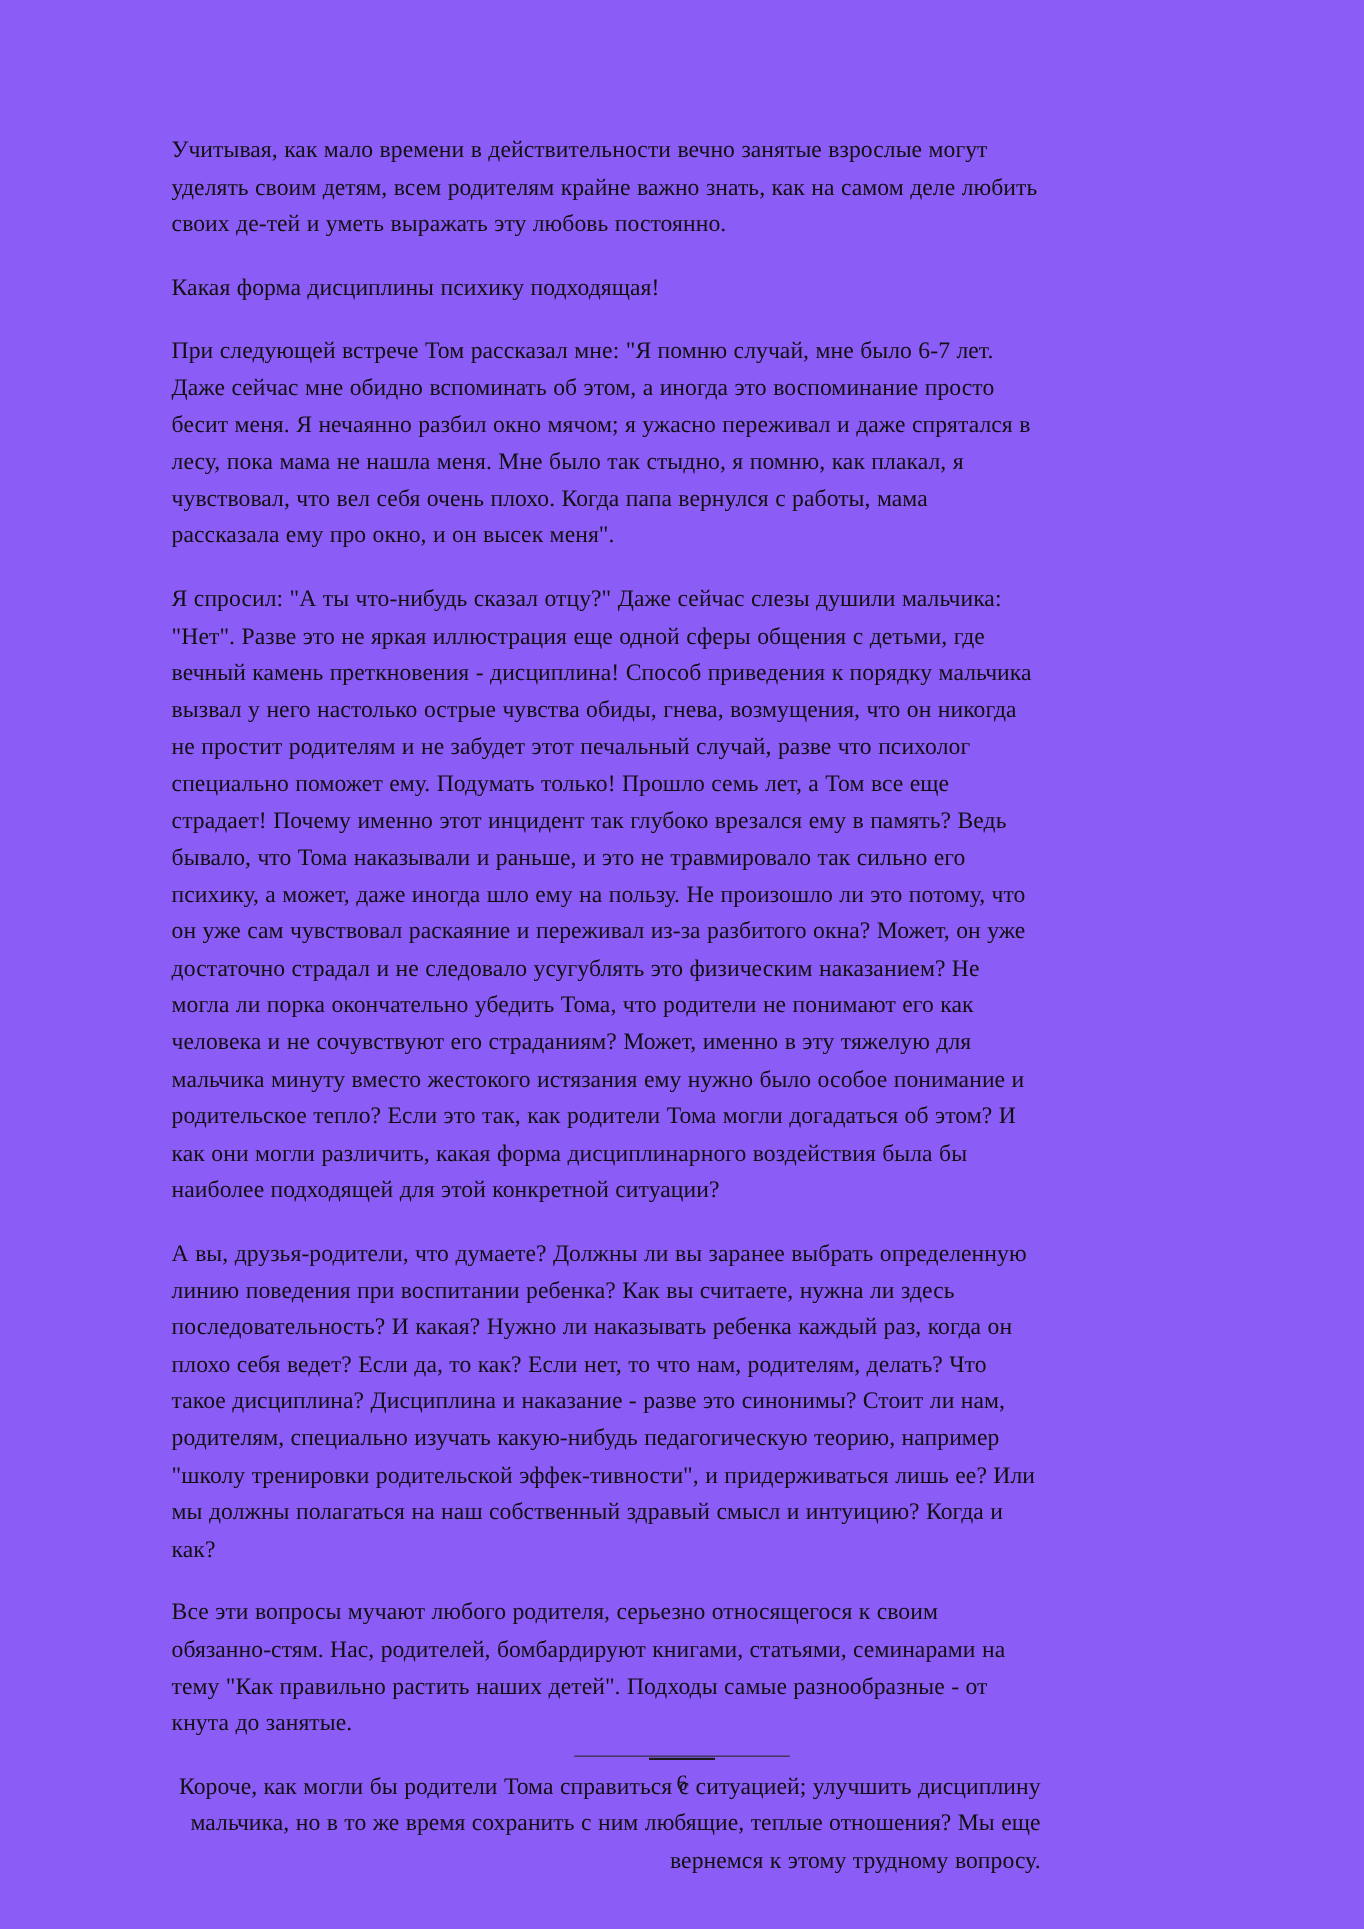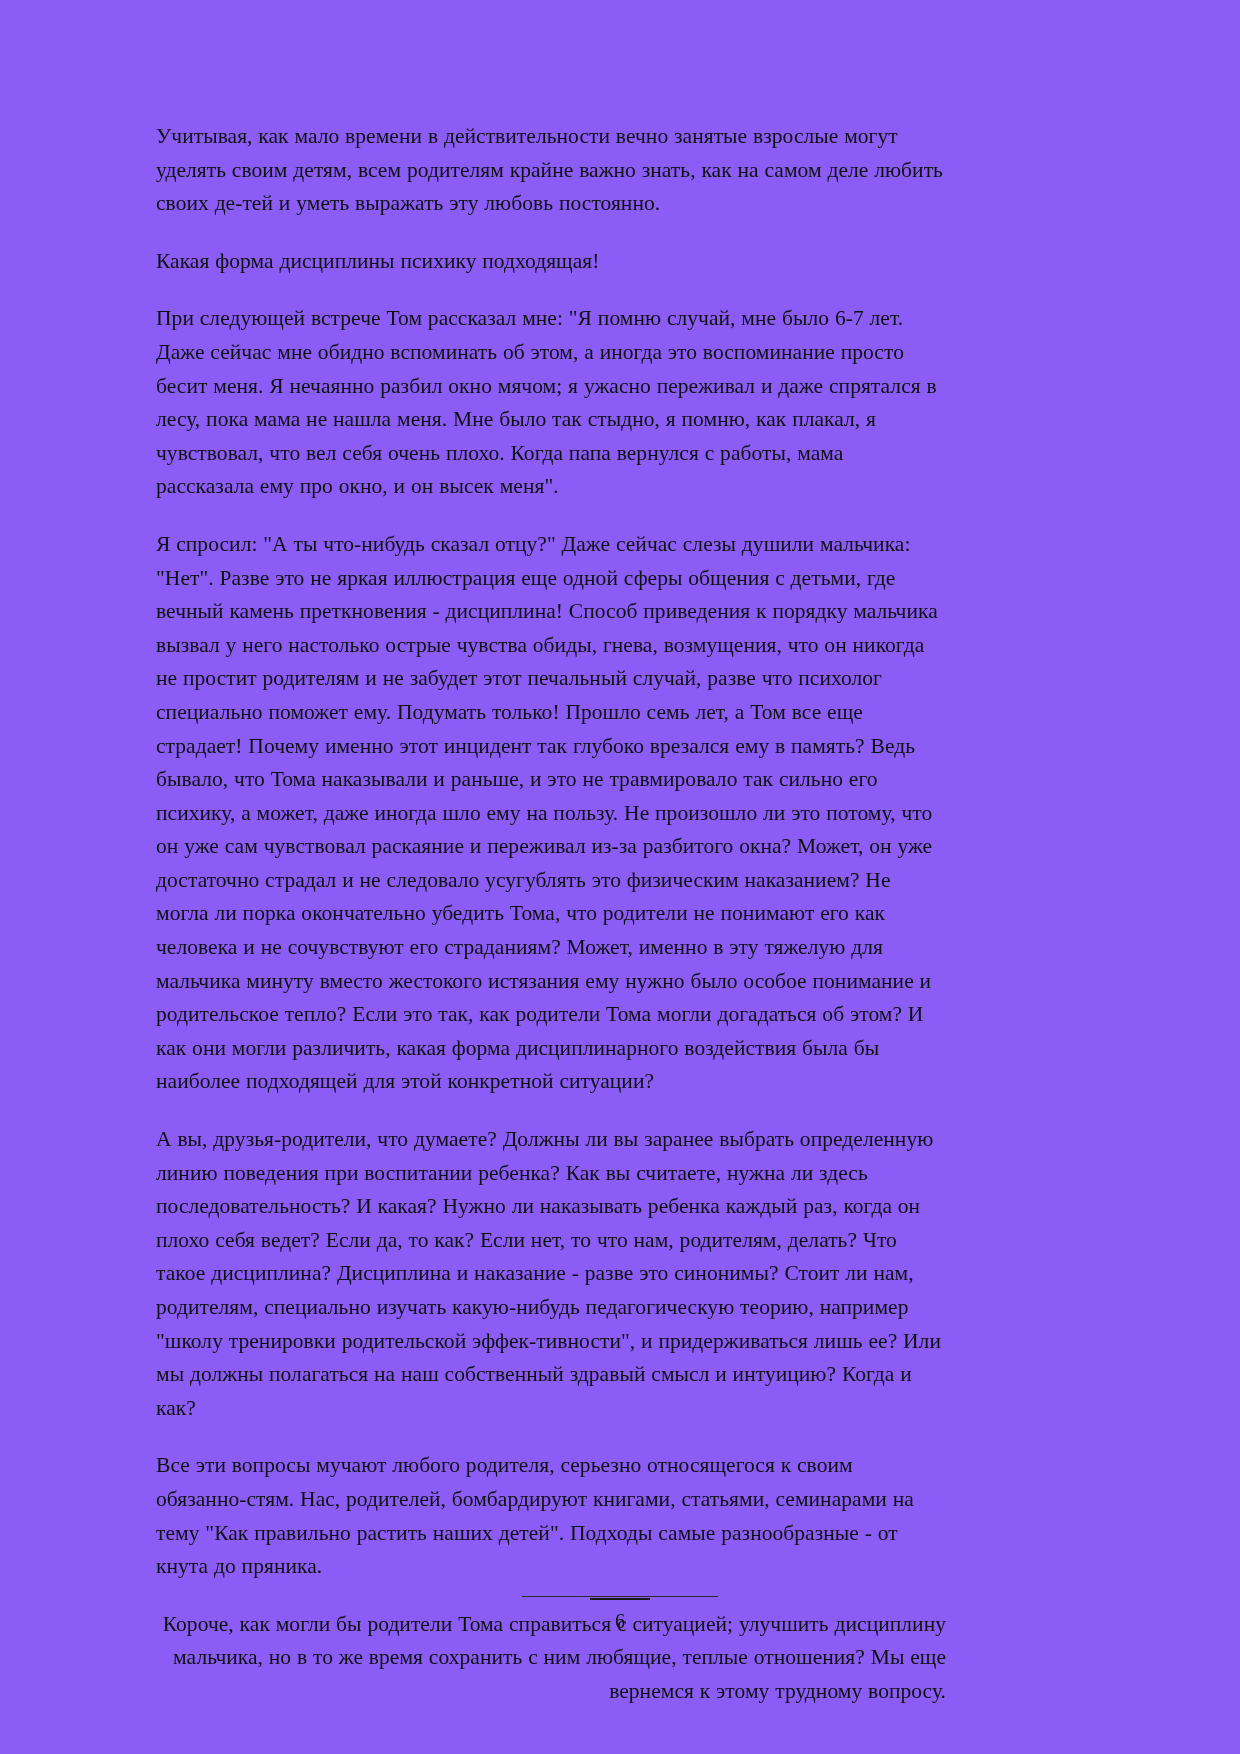--- a/index.html
+++ b/index.html
@@ -75,21 +75,21 @@
 <body>
 
 <div class="page">
 
   <div class="content">
     <p class="para">Учитывая, как мало времени в действительности вечно занятые взрослые могут уделять своим детям, всем родителям крайне важно знать, как на самом деле любить своих де-тей и уметь выражать эту любовь постоянно.</p>
     <p class="para">Какая форма дисциплины психику подходящая!</p>
     <p class="para">При следующей встрече Том рассказал мне: "Я помню случай, мне было 6-7 лет. Даже сейчас мне обидно вспоминать об этом, а иногда это воспоминание просто бесит меня. Я нечаянно разбил окно мячом; я ужасно переживал и даже спрятался в лесу, пока мама не нашла меня. Мне было так стыдно, я помню, как плакал, я чувствовал, что вел себя очень плохо. Когда папа вернулся с работы, мама рассказала ему про окно, и он высек меня".</p>
     <p class="para">Я спросил: "А ты что-нибудь сказал отцу?" Даже сейчас слезы душили мальчика: "Нет". Разве это не яркая иллюстрация еще одной сферы общения с детьми, где вечный камень преткновения - дисциплина! Способ приведения к порядку мальчика вызвал у него настолько острые чувства обиды, гнева, возмущения, что он никогда не простит родителям и не забудет этот печальный случай, разве что психолог специально поможет ему. Подумать только! Прошло семь лет, а Том все еще страдает! Почему именно этот инцидент так глубоко врезался ему в память? Ведь бывало, что Тома наказывали и раньше, и это не травмировало так сильно его психику, а может, даже иногда шло ему на пользу. Не произошло ли это потому, что он уже сам чувствовал раскаяние и переживал из-за разбитого окна? Может, он уже достаточно страдал и не следовало усугублять это физическим наказанием? Не могла ли порка окончательно убедить Тома, что родители не понимают его как человека и не сочувствуют его страданиям? Может, именно в эту тяжелую для мальчика минуту вместо жестокого истязания ему нужно было особое понимание и родительское тепло? Если это так, как родители Тома могли догадаться об этом? И как они могли различить, какая форма дисциплинарного воздействия была бы наиболее подходящей для этой конкретной ситуации?</p>
     <p class="para">А вы, друзья-родители, что думаете? Должны ли вы заранее выбрать определенную линию поведения при воспитании ребенка? Как вы считаете, нужна ли здесь последовательность? И какая? Нужно ли наказывать ребенка каждый раз, когда он плохо себя ведет? Если да, то как? Если нет, то что нам, родителям, делать? Что такое дисциплина? Дисциплина и наказание - разве это синонимы? Стоит ли нам, родителям, специально изучать какую-нибудь педагогическую теорию, например "школу тренировки родительской эффек-тивности", и придерживаться лишь ее? Или мы должны полагаться на наш собственный здравый смысл и интуицию? Когда и как?</p>
-    <p class="para">Все эти вопросы мучают любого родителя, серьезно относящегося к своим обязанно-стям. Нас, родителей, бомбардируют книгами, статьями, семинарами на тему "Как правильно растить наших детей". Подходы самые разнообразные - от кнута до пряника.</p>
+    <p class="para">Все эти вопросы мучают любого родителя, серьезно относящегося к своим обязанно-стям. Нас, родителей, бомбардируют книгами, статьями, семинарами на тему "Как правильно растить наших детей". Подходы самые разнообразные - от кнута до занятые.</p>
     <p class="para">Короче, как могли бы родители Тома справиться с ситуацией; улучшить дисциплину мальчика, но в то же время сохранить с ним любящие, теплые отношения? Мы еще вернемся к этому трудному вопросу.</p>
   </div>
 
   <div class="footer">
     <div class="footer-rule"></div>
     <div class="footer-rule-inner"></div>
     <div class="page-number">6</div>
   </div>
 
 </div>

